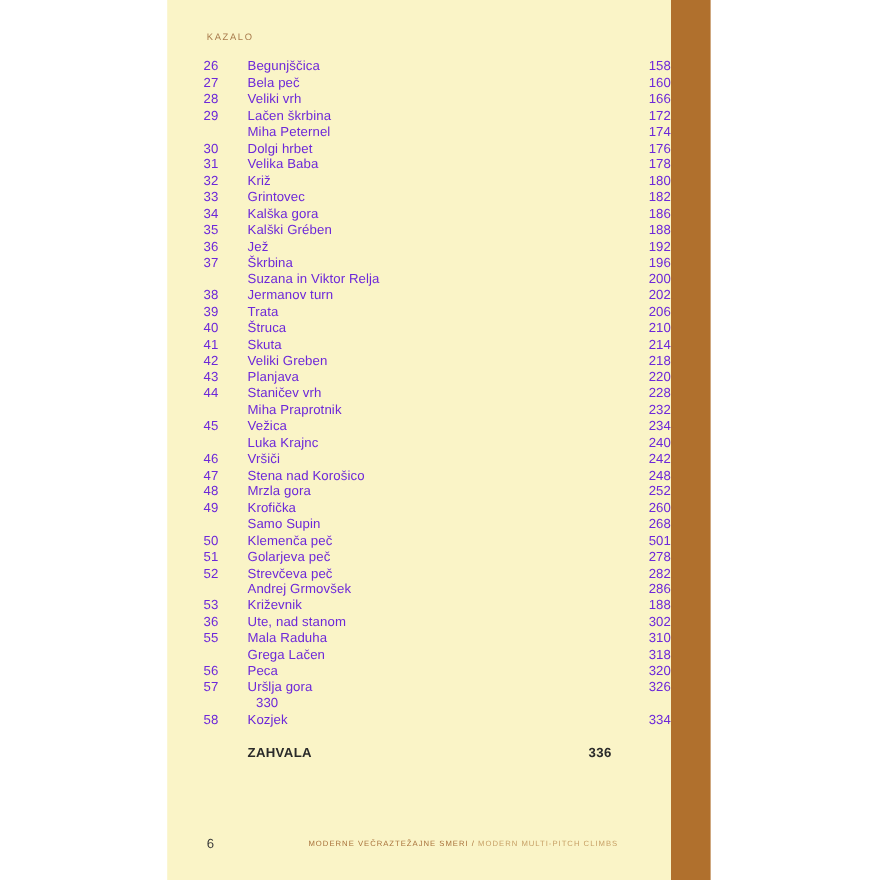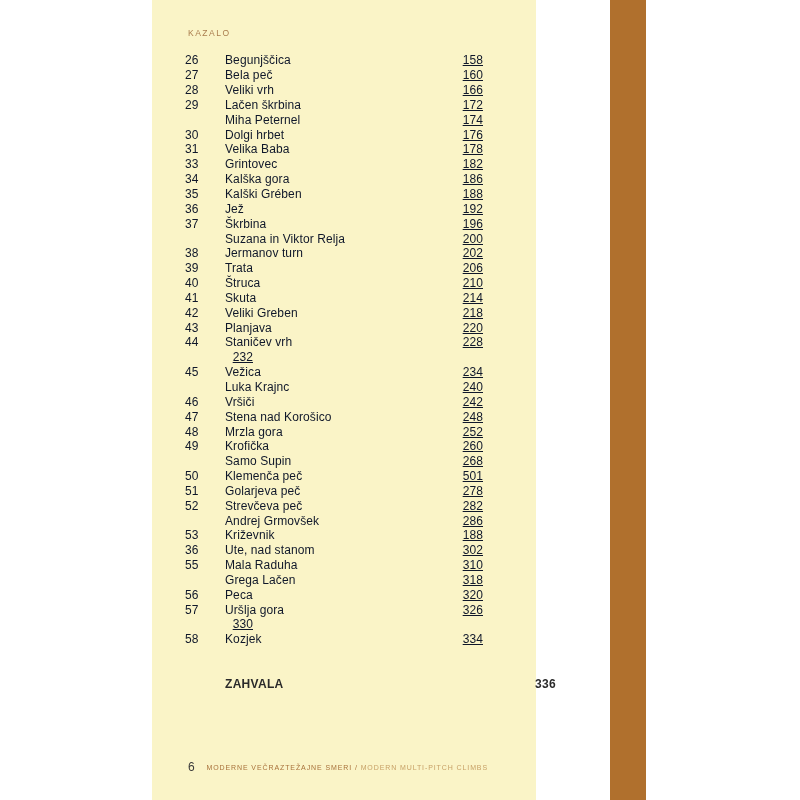--- a/index.html
+++ b/index.html
@@ -4,44 +4,44 @@
 <style>
   html, body { margin: 0; padding: 0; }
   body {
     width: 800px; height: 800px; position: relative;
     background: #ffffff;
     font-family: "Liberation Sans", sans-serif;
     overflow: hidden;
   }
   .page {
     position: absolute; left: 152px; top: 0;
-    width: 384px; height: 800px;
+    width: 458px; height: 800px;
     background: #FAF4C7;
   }
   .spine-stripe {
     position: absolute; left: 610px; top: 0;
     width: 36px; height: 800px;
     background: #B0702D;
   }
   .kazalo {
     position: absolute; left: 36px; top: 28px;
     font-size: 8.5px; letter-spacing: 1.5px;
     color: #A97C4D;
   }
   .toc {
     position: absolute; left: 0; top: 53px; width: 458px;
   }
   .toc-row {
     display: flex; align-items: center;
     height: 14.85px;
-    font-size: 12px; color: #0f172a; letter-spacing: 0.1px;
+    font-size: 12px; color: #6d28d9; letter-spacing: 0.1px;
   }
   .toc-row .num  { margin-left: 33px; width: 40px; flex: 0 0 40px; }
   .toc-row .name { flex: 1 1 auto; white-space: nowrap; }
-  .toc-row .pg   { flex: 0 0 auto; margin-right: 127px; text-align: right; min-width: 28px; text-decoration: underline; }
+  .toc-row .pg   { flex: 0 0 auto; text-align: right; min-width: 28px; }
   .zahvala-row {
     position: absolute; left: 0; top: 676px; width: 458px;
     display: flex; align-items: center; height: 15px;
     font-size: 12px; font-weight: bold; color: #2A2A2A; letter-spacing: 0.3px; gap: 48px;
   }
   .zahvala-row .label  { margin-left: 73px; }
   .zahvala-row .spacer { flex: 1 1 auto; }
   .zahvala-row .pg     { margin-right: 54px; text-align: right; min-width: 28px; }
   .footer-page-num {
     position: absolute; left: 36px; top: 760px;
@@ -91,20 +91,25 @@
         <span class="num">30</span>
         <span class="name">Dolgi hrbet</span>
         <span class="pg">176</span>
       </div>
       <div class="toc-row">
         <span class="num">31</span>
         <span class="name">Velika Baba</span>
         <span class="pg">178</span>
       </div>
       <div class="toc-row">
+        <span class="num">32</span>
+        <span class="name">Križ</span>
+        <span class="pg">180</span>
+      </div>
+      <div class="toc-row">
         <span class="num">33</span>
         <span class="name">Grintovec</span>
         <span class="pg">182</span>
       </div>
       <div class="toc-row">
         <span class="num">34</span>
         <span class="name">Kalška gora</span>
         <span class="pg">186</span>
       </div>
       <div class="toc-row">
@@ -157,20 +162,21 @@
         <span class="name">Planjava</span>
         <span class="pg">220</span>
       </div>
       <div class="toc-row">
         <span class="num">44</span>
         <span class="name">Staničev vrh</span>
         <span class="pg">228</span>
       </div>
       <div class="toc-row">
         <span class="num"></span>
+        <span class="name">Miha Praprotnik</span>
         <span class="pg">232</span>
       </div>
       <div class="toc-row">
         <span class="num">45</span>
         <span class="name">Vežica</span>
         <span class="pg">234</span>
       </div>
       <div class="toc-row">
         <span class="num"></span>
         <span class="name">Luka Krajnc</span>

